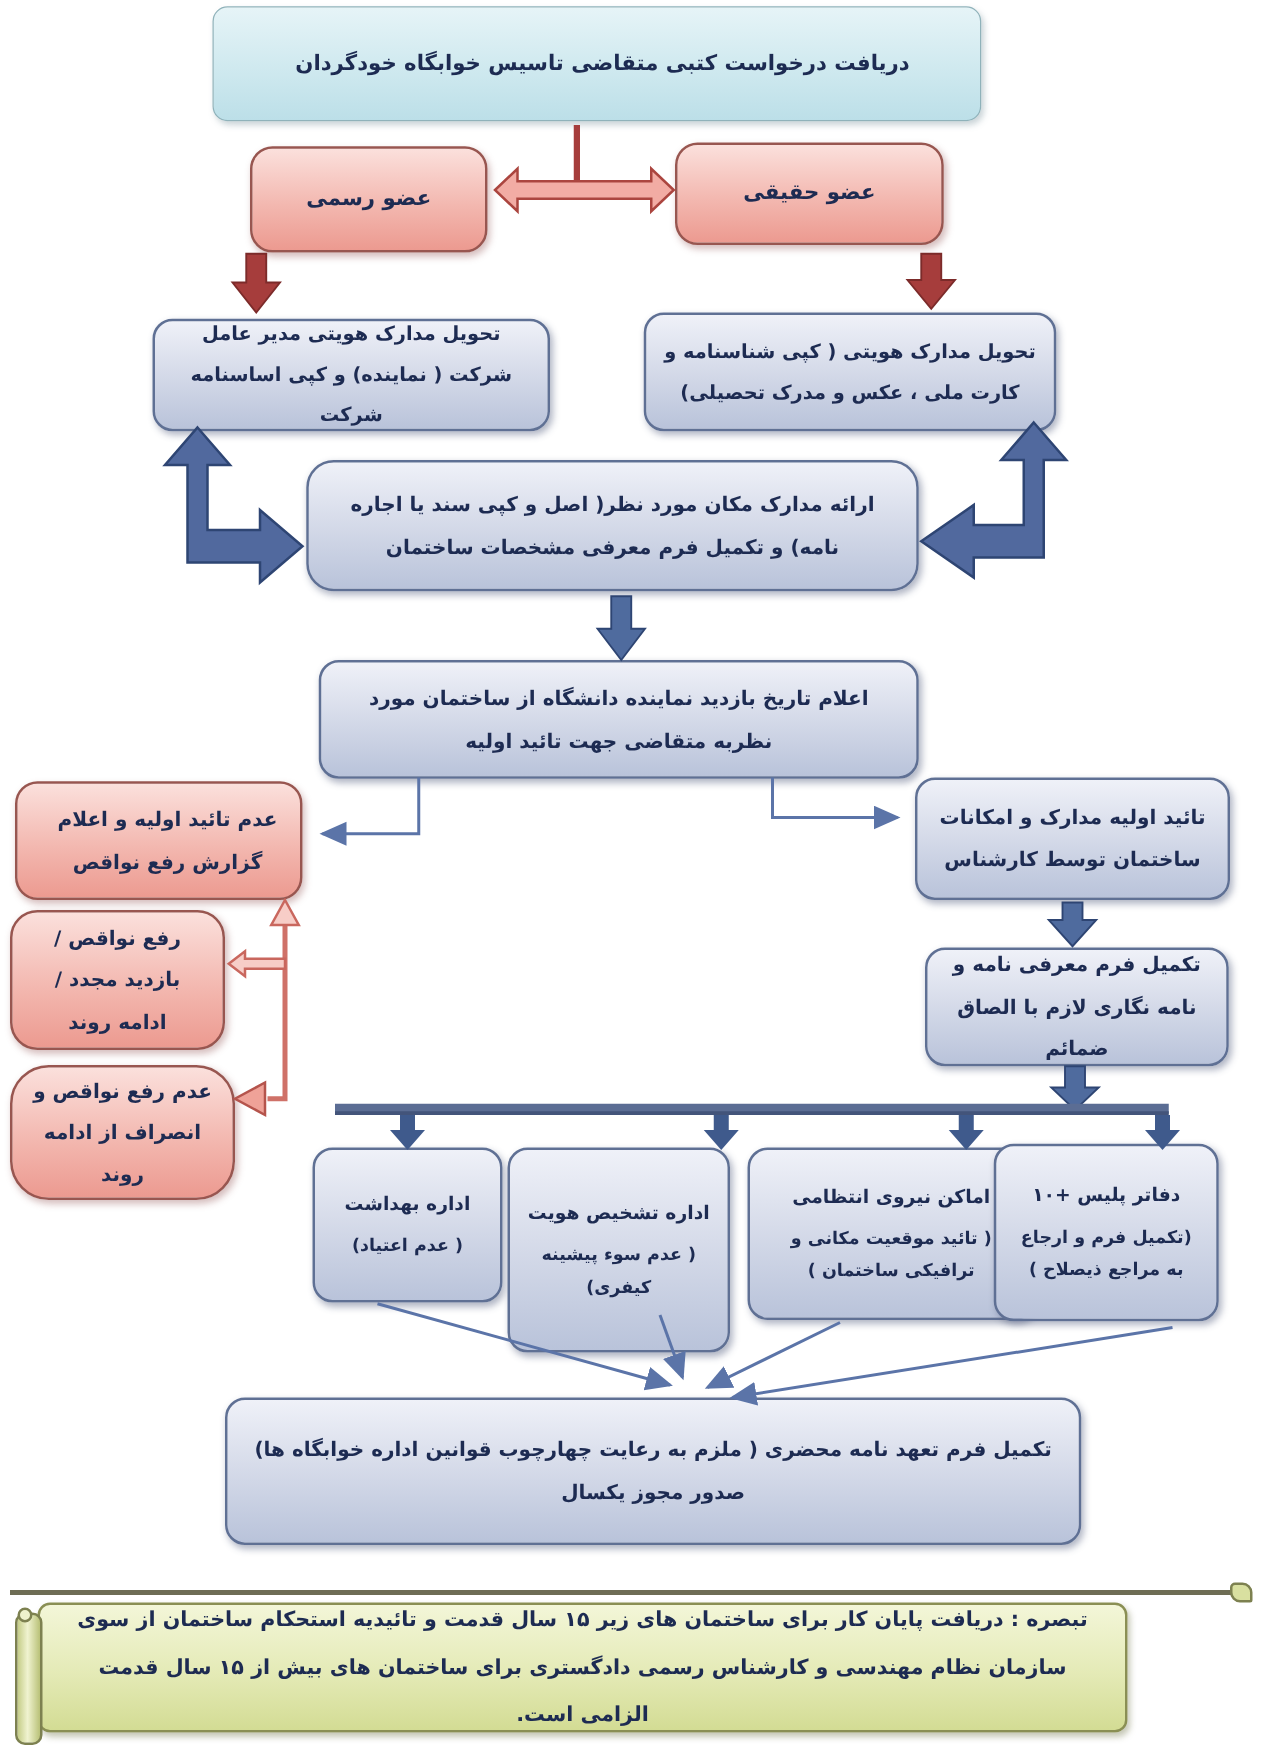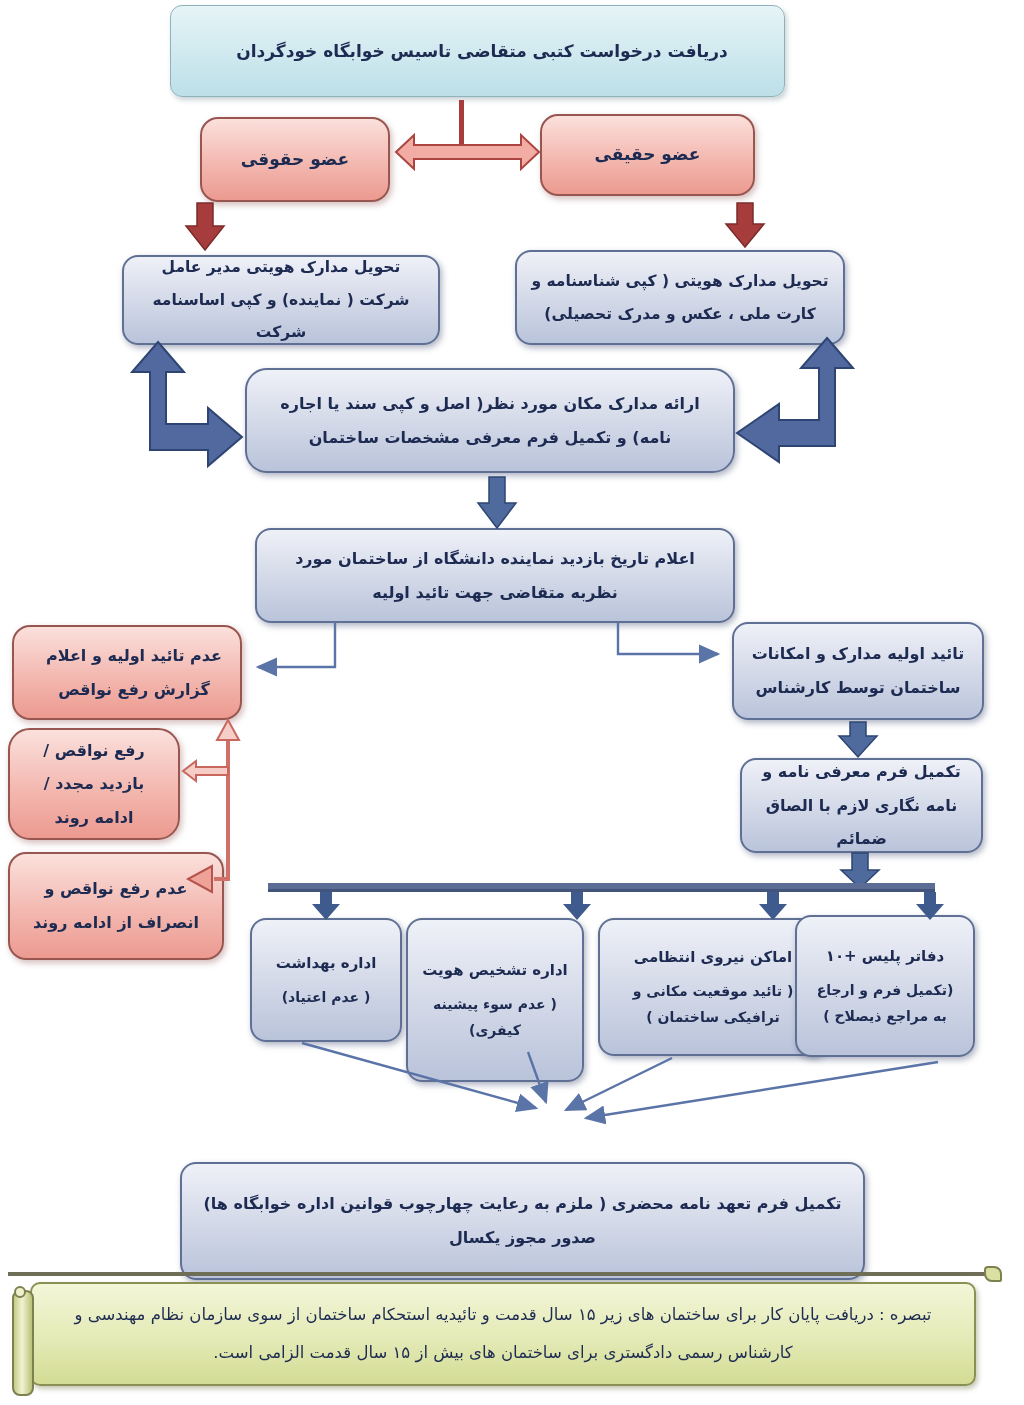--- a/index.html
+++ b/index.html
@@ -34,63 +34,63 @@
   .agency .t2{font-size:14px;margin-top:6px;line-height:1.9;}
   .rounder{border-radius:22px;}
   #connectors{position:absolute;left:0;top:0;width:1024px;height:1405px;pointer-events:none;}
   
   .banner-topline{position:absolute;left:8px;top:1272px;width:988px;height:4px;background:#6e6d55;}
   .banner-curl-right{
     position:absolute;left:984px;top:1266px;width:18px;height:16px;background:#d9e0a0;
     border:2px solid #7d8150;border-radius:4px 8px 2px 8px;box-sizing:border-box;
   }
   .banner-body{
-    position:absolute;left:30px;top:1282px;width:946px;height:104px;box-sizing:border-box;
+    position:absolute;left:30px;top:1282px;width:872px;height:104px;box-sizing:border-box;
     background:linear-gradient(180deg,#f3f6d8 0%,#e4eab6 55%,#d3dc94 100%);
     border:2px solid #8a8f54;border-radius:10px;
     box-shadow:2px 3px 5px rgba(110,115,70,.4);
     display:flex;align-items:center;justify-content:center;text-align:center;direction:rtl;
-    font-weight:normal;color:var(--text,#1d2b52);font-size:16.5px;line-height:2.3;padding:4px 22px;
+    font-weight:bold;color:var(--text,#1d2b52);font-size:16.5px;line-height:2.3;padding:4px 22px;
   }
   .banner-roll{
     position:absolute;left:12px;top:1290px;width:22px;height:106px;box-sizing:border-box;
     background:linear-gradient(90deg,#c4cc86 0%,#f0f3d0 45%,#b9c178 100%);
     border:2px solid #7d8150;border-radius:8px;
   }
   .banner-roll-curl{
     position:absolute;left:14px;top:1286px;width:12px;height:12px;box-sizing:border-box;
     background:#eef2cc;border:2px solid #7d8150;border-radius:50%;
   }
 </style>
 </head>
 <body>
 
 <div id="stage">
 
   <div class="box box-cyan" style="left:170px;top:5px;width:615px;height:92px;padding-left:23px;">دریافت درخواست کتبی متقاضی تاسیس خوابگاه خودگردان</div>
 
-  <div class="box box-pink" style="left:200px;top:117px;width:190px;height:85px;font-size:17px;">عضو حقوقی</div>
+  <div class="box box-pink" style="left:200px;top:117px;width:190px;height:85px;font-size:17px;">عضو رسمی</div>
 
   <div class="box box-pink" style="left:540px;top:114px;width:215px;height:82px;font-size:17px;">عضو حقیقی</div>
 
   <div class="box box-blue" style="left:122px;top:255px;width:318px;height:90px;font-size:15.5px;">تحویل مدارک هویتی مدیر عامل شرکت ( نماینده) و کپی اساسنامه شرکت</div>
 
   <div class="box box-blue" style="left:515px;top:250px;width:330px;height:95px;font-size:15.5px;">تحویل مدارک هویتی ( کپی شناسنامه و کارت ملی ، عکس و مدرک تحصیلی)</div>
 
   <div class="box box-blue rounder" style="left:245px;top:368px;width:490px;height:105px;">ارائه مدارک مکان مورد نظر( اصل و کپی سند یا اجاره نامه)  و تکمیل فرم معرفی مشخصات ساختمان</div>
 
   <div class="box box-blue" style="left:255px;top:528px;width:480px;height:95px;">اعلام تاریخ بازدید نماینده دانشگاه از ساختمان مورد نظربه متقاضی  جهت تائید اولیه</div>
 
   <div class="box box-pink" style="left:12px;top:625px;width:230px;height:95px;padding-left:28px;">عدم تائید اولیه و اعلام گزارش رفع نواقص</div>
 
   <div class="box box-blue" style="left:732px;top:622px;width:252px;height:98px;">تائید اولیه مدارک و امکانات ساختمان توسط کارشناس</div>
 
   <div class="box box-pink rounder" style="left:8px;top:728px;width:172px;height:112px;">رفع نواقص / بازدید مجدد / ادامه روند</div>
 
-  <div class="box box-pink" style="left:8px;top:852px;width:216px;height:108px;">عدم رفع نواقص و انصراف از ادامه روند</div>
+  <div class="box box-pink" style="left:8px;top:852px;width:180px;height:108px;border-radius:31px;">عدم رفع نواقص و انصراف از ادامه روند</div>
 
   <div class="box box-blue" style="left:740px;top:758px;width:243px;height:95px;">تکمیل فرم معرفی نامه و نامه نگاری لازم با الصاق ضمائم</div>
 
   <div class="box box-blue agency" style="left:250px;top:918px;width:152px;height:124px;line-height:1.9;">
     <div class="t1">اداره بهداشت</div>
     <div class="t2">( عدم اعتیاد)</div>
   </div>
 
   <div class="box box-blue agency" style="left:406px;top:918px;width:178px;height:164px;line-height:1.9;">
     <div class="t1">اداره تشخیص هویت</div>
@@ -100,21 +100,21 @@
   <div class="box box-blue agency" style="left:598px;top:918px;width:230px;height:138px;line-height:1.9;">
     <div class="t1">اماکن نیروی انتظامی</div>
     <div class="t2">( تائید موقعیت مکانی و ترافیکی ساختمان )</div>
   </div>
 
   <div class="box box-blue agency" style="left:795px;top:915px;width:180px;height:142px;line-height:1.9;">
     <div class="t1">دفاتر پلیس +۱۰</div>
     <div class="t2">(تکمیل فرم و ارجاع به مراجع ذیصلاح )</div>
   </div>
 
-  <div class="box box-blue" style="left:180px;top:1118px;width:685px;height:118px;margin-top:44px;">تکمیل فرم تعهد نامه محضری ( ملزم به رعایت چهارچوب قوانین اداره خوابگاه ها) صدور مجوز یکسال</div>
+  <div class="box box-blue" style="left:180px;top:1118px;width:685px;height:118px;">تکمیل فرم تعهد نامه محضری ( ملزم به رعایت چهارچوب قوانین اداره خوابگاه ها) صدور مجوز یکسال</div>
 
   <div class="banner-topline"></div>
   <div class="banner-curl-right"></div>
   <div class="banner-body">تبصره : دریافت پایان کار برای ساختمان های زیر ۱۵ سال قدمت و  تائیدیه استحکام ساختمان از سوی سازمان نظام مهندسی و کارشناس رسمی دادگستری  برای ساختمان های بیش از ۱۵ سال قدمت  الزامی است.</div>
   <div class="banner-roll"></div>
   <div class="banner-roll-curl"></div>
 
   <svg id="connectors" viewBox="0 0 1024 1405">
     <defs>
       <marker id="mblue" orient="auto" markerWidth="12" markerHeight="10" refX="8" refY="4">

